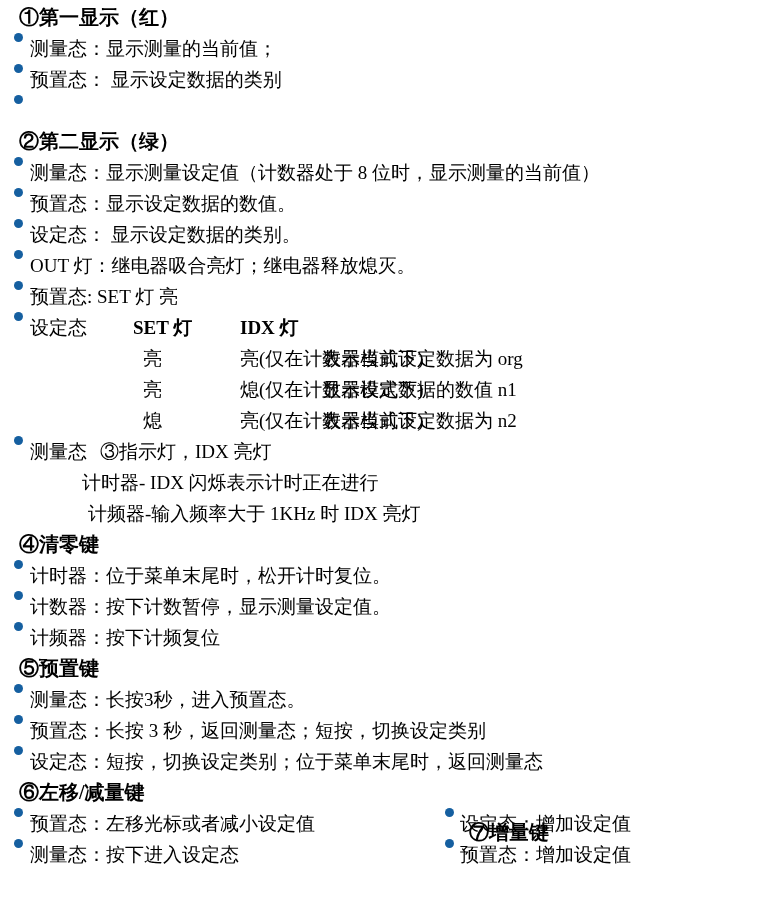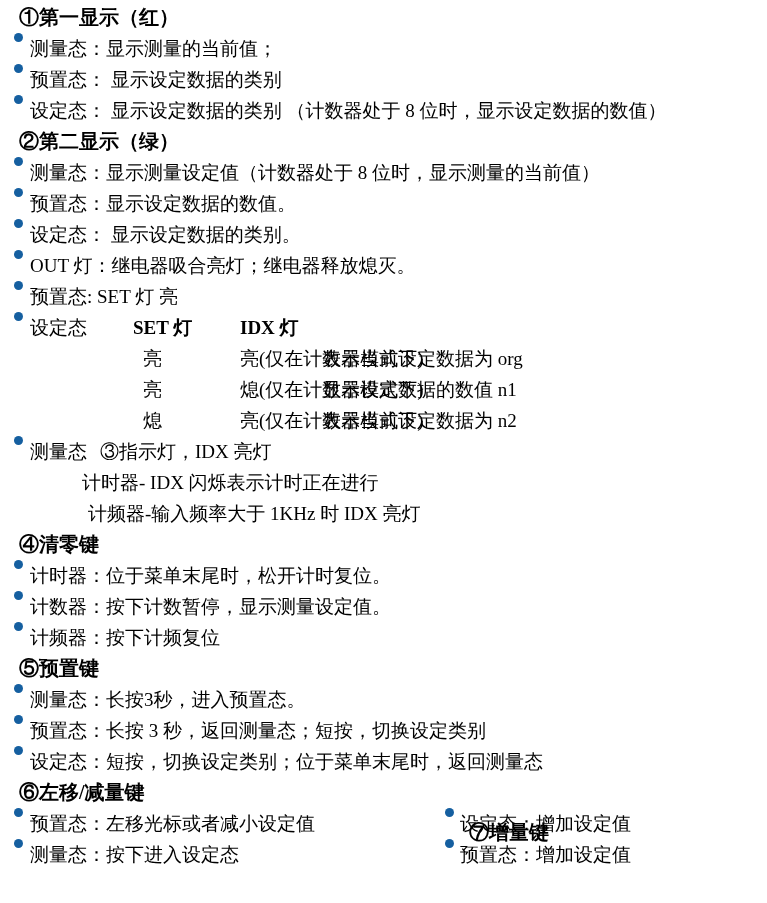--- a/index.html
+++ b/index.html
@@ -68,21 +68,20 @@
   <div class="line">
     <span class="bullet bu"></span>
     <span class="t30">测量态：显示测量的当前值；</span>
   </div>
   <div class="line">
     <span class="bullet bu"></span>
     <span class="t30">预置态： 显示设定数据的类别</span>
   </div>
   <div class="line">
     <span class="bullet bu"></span>
-    <span class="t30">设定态： 显示设定数据的类别 （计数器处于 8 位时，显示设定数据的数值）</span>
   </div>
 
   <div class="line">
     <span class="t19 heading-txt">②第二显示（绿）</span>
   </div>
   <div class="line">
     <span class="bullet bu"></span>
     <span class="t30">测量态：显示测量设定值（计数器处于 8 位时，显示测量的当前值）</span>
   </div>
   <div class="line">

